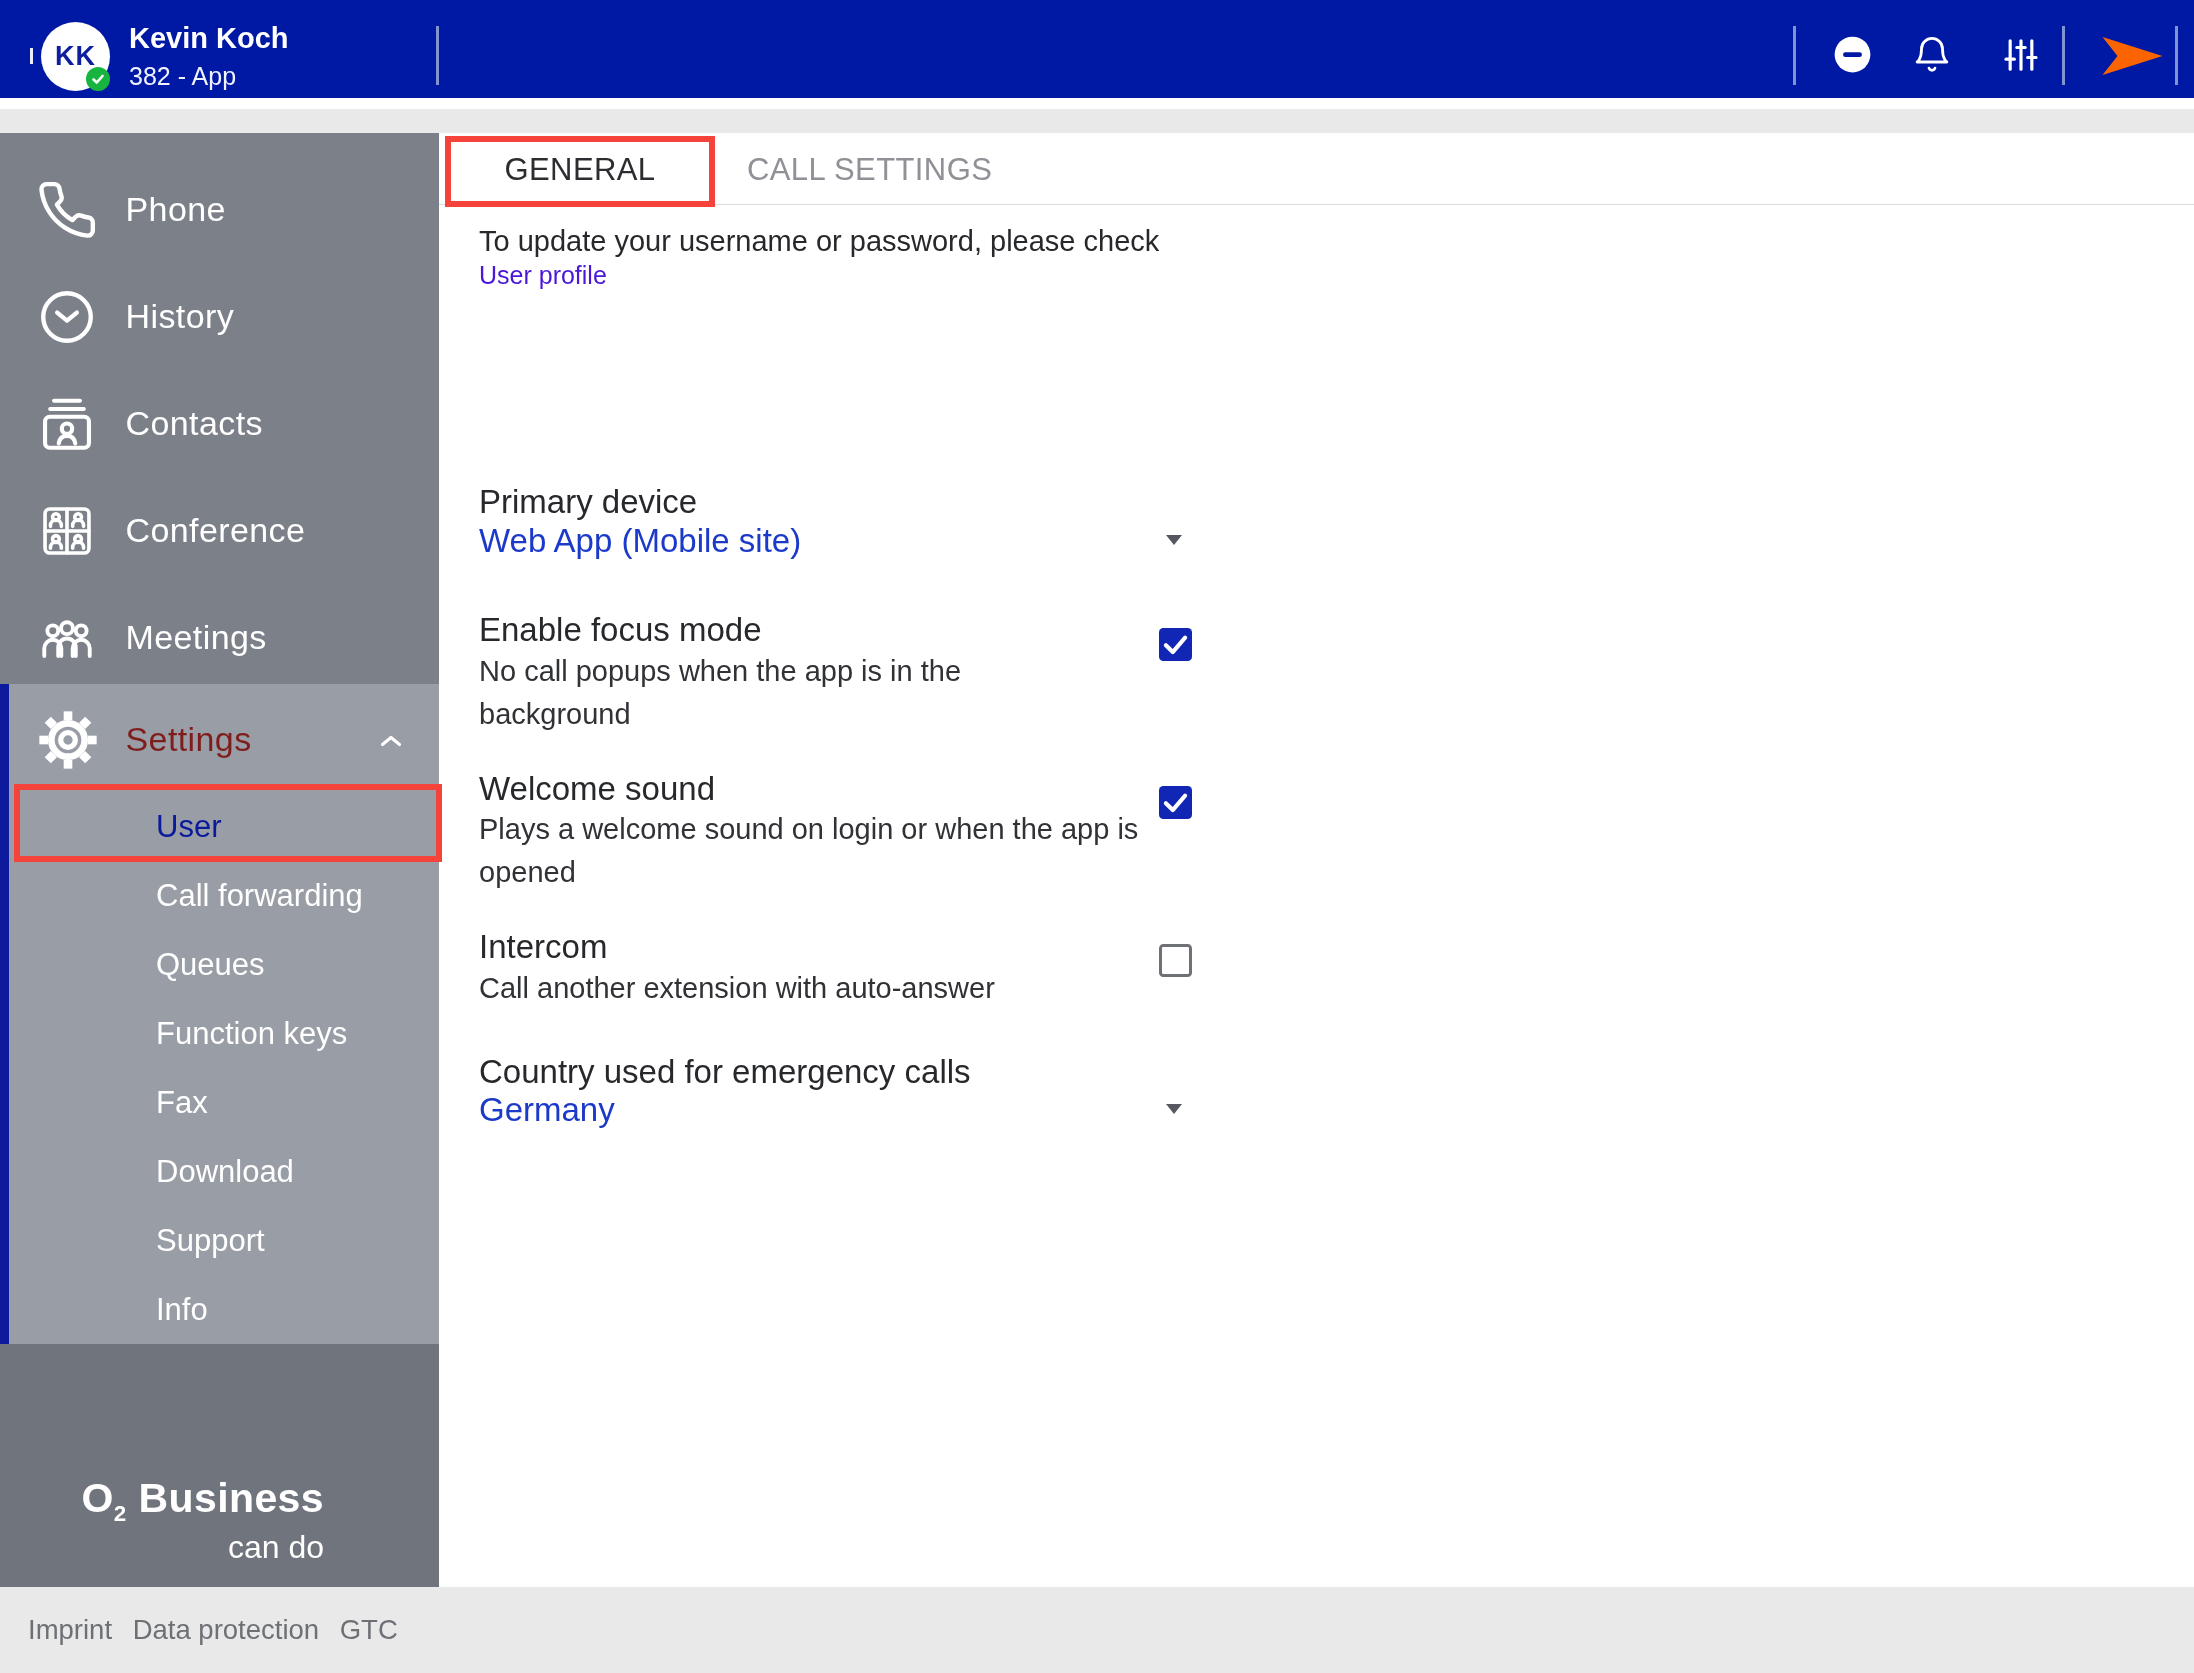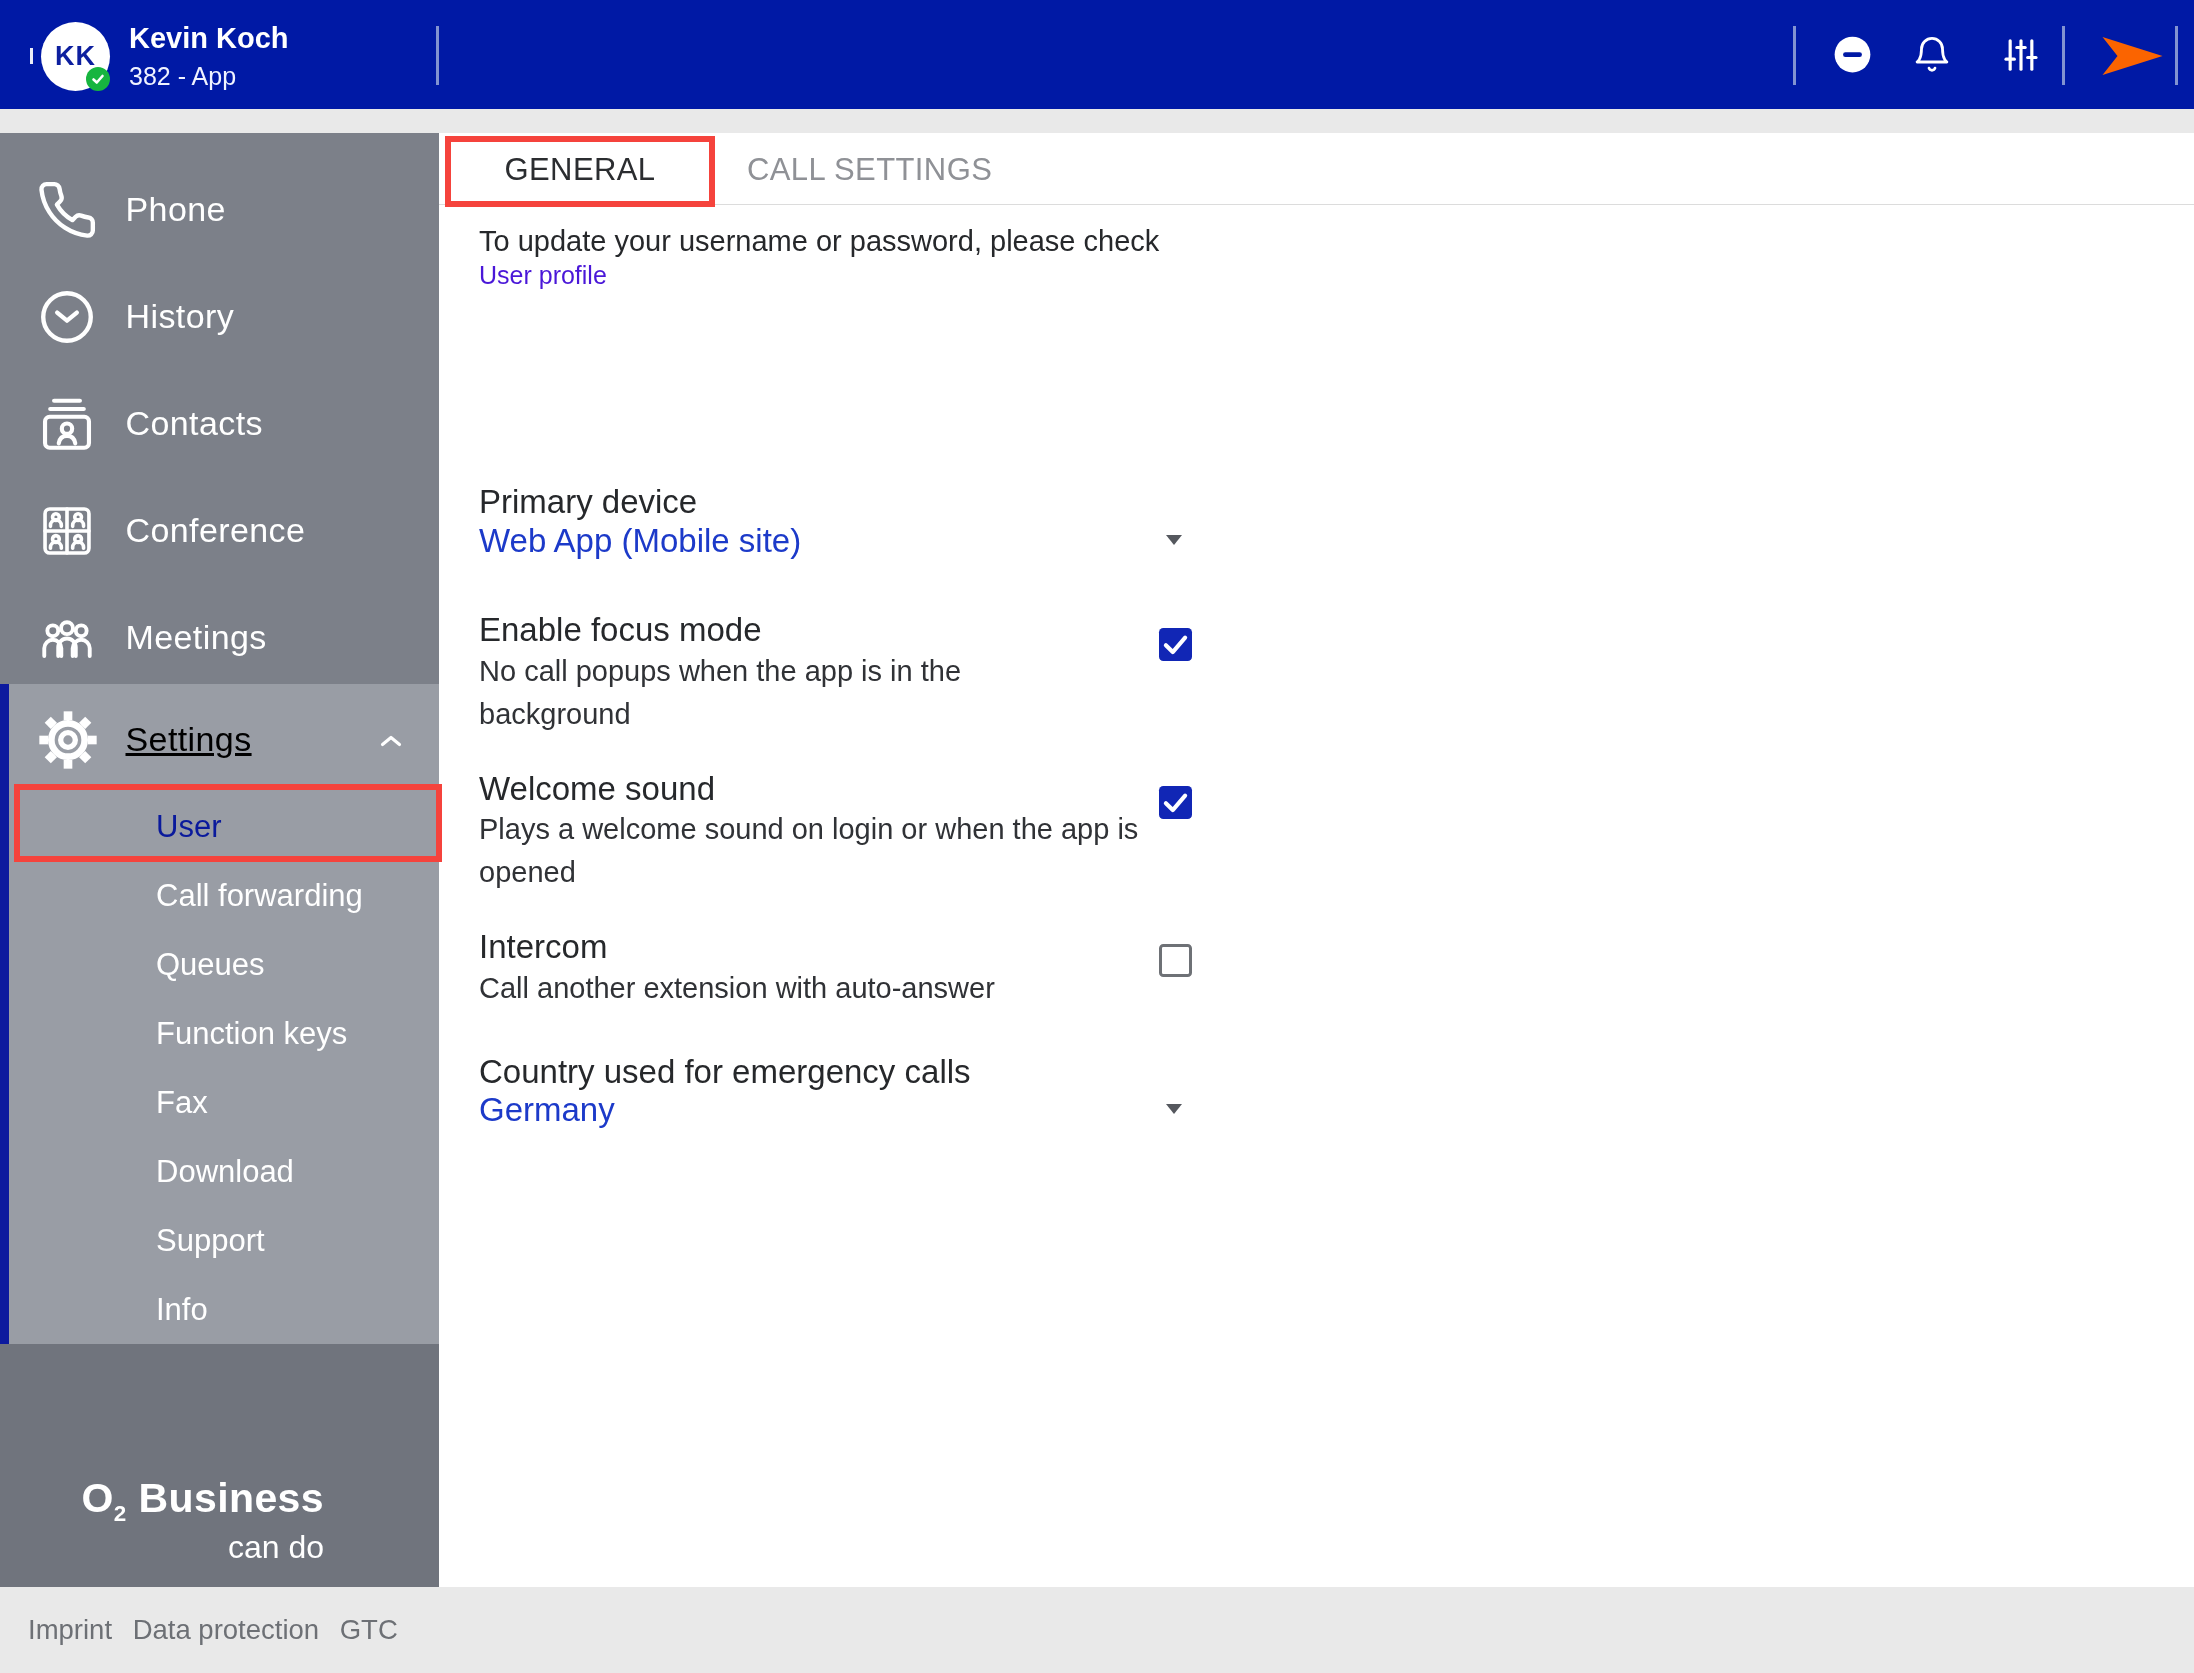--- a/index.html
+++ b/index.html
@@ -2,41 +2,41 @@
 <html style="font-size:13.8px"><head>
 <meta charset="utf-8">
 <style>
   * { margin:0; padding:0; box-sizing:border-box; }
   html,body { background:#fff; }
   .page{
     position:relative; width:2195px; height:1673px; overflow:hidden;
     font-family:"Liberation Sans", sans-serif; background:#ffffff;
   }
   
-  .topbar{ position:absolute; left:0; top:0; width:2195px; height:109px; background:#0019a5; }
+  .topbar{ position:absolute; left:0; top:0; width:2195px; height:98px; background:#0019a5; }
   .topbar-tick{ position:absolute; left:30px; top:48px; width:2.6px; height:16.3px; background:rgba(255,255,255,.92); }
   .avatar{ position:absolute; left:41px; top:22.4px; width:69px; height:69px; border-radius:50%; background:#ffffff; }
   .avatar-initials{ position:absolute; left:0; top:0; width:69px; height:69px; line-height:69px; text-align:center;
     font-size:27px; font-weight:700; color:#0d1f9f; letter-spacing:0.9px; }
   .avatar-badge{ position:absolute; left:45px; top:45px; width:24px; height:24px; }
   .user-name{ position:absolute; left:129px; top:21.5px; font-size:29px; font-weight:700; color:#ffffff; }
   .user-status{ position:absolute; left:129px; top:62px; font-size:25px; color:#f0f3ff; }
   .tb-divider{ position:absolute; top:26px; width:2.6px; height:59px; background:rgba(173,188,224,.75); }
   .tb-ic{ position:absolute; cursor:pointer; }
   
   .strip{ position:absolute; left:0; top:109px; width:2195px; height:24px; background:#e9e9e9; }
   
   .side-top{ position:absolute; left:0; top:133px; width:439px; height:551px; background:#7c8089; padding-top:23px; }
   .nav-item{ height:107px; display:flex; align-items:center; padding-left:36px; cursor:pointer; }
   .nav-ic{ width:62px; height:62px; flex:0 0 62px; }
   .nav-label{ margin-left:27.5px; font-size:34px; color:#ffffff; letter-spacing:0.4px; }
   .side-settings{ position:absolute; left:0; top:684px; width:439px; height:660px; background:#999da5; }
   .side-settings .bluebar{ position:absolute; left:0; top:0; width:8.6px; height:100%; background:#0d1a9e; }
   .settings-row{ position:absolute; left:0; top:1.7px; width:439px; height:107px; display:flex; align-items:center; padding-left:36px; cursor:pointer; }
-  .settings-row .nav-label{ color:#000000;text-decoration:underline; }
+  .settings-row .nav-label{ color:#7f1d1d; }
   .chev-up{ position:absolute; right:31px; top:38px; width:34px; height:34px; }
   .sub-list{ position:absolute; left:0; top:108px; width:439px; }
   .sub-item{ height:69px; line-height:69px; padding-left:156px; font-size:31px; color:#ffffff; cursor:pointer; }
   .sub-item.active{ color:#0a1a9c; }
   .side-bottom{ position:absolute; left:0; top:1344px; width:439px; height:243px; background:#70747d; }
   .logo{ position:absolute; right:115px; top:131px; text-align:right; color:#ffffff; }
   .logo-main{ font-size:41px; font-weight:700; letter-spacing:0.4px; }
   .logo-main sub{ font-size:22.4px; font-weight:700; }
   .logo-tag{ font-size:32px; margin-top:1.7px; }
   

